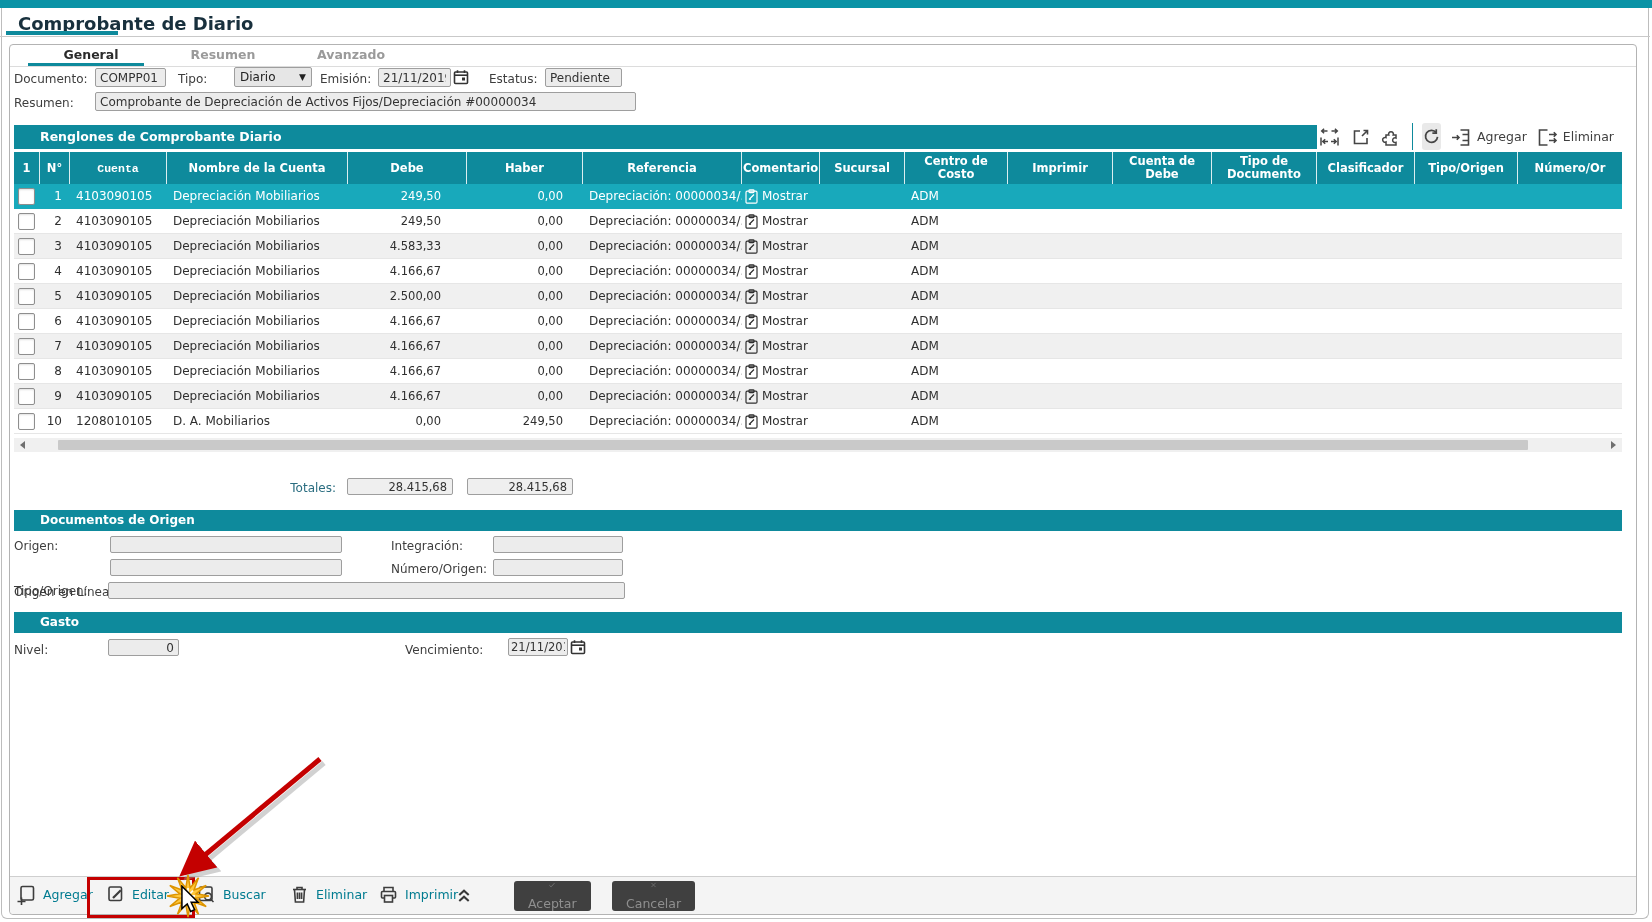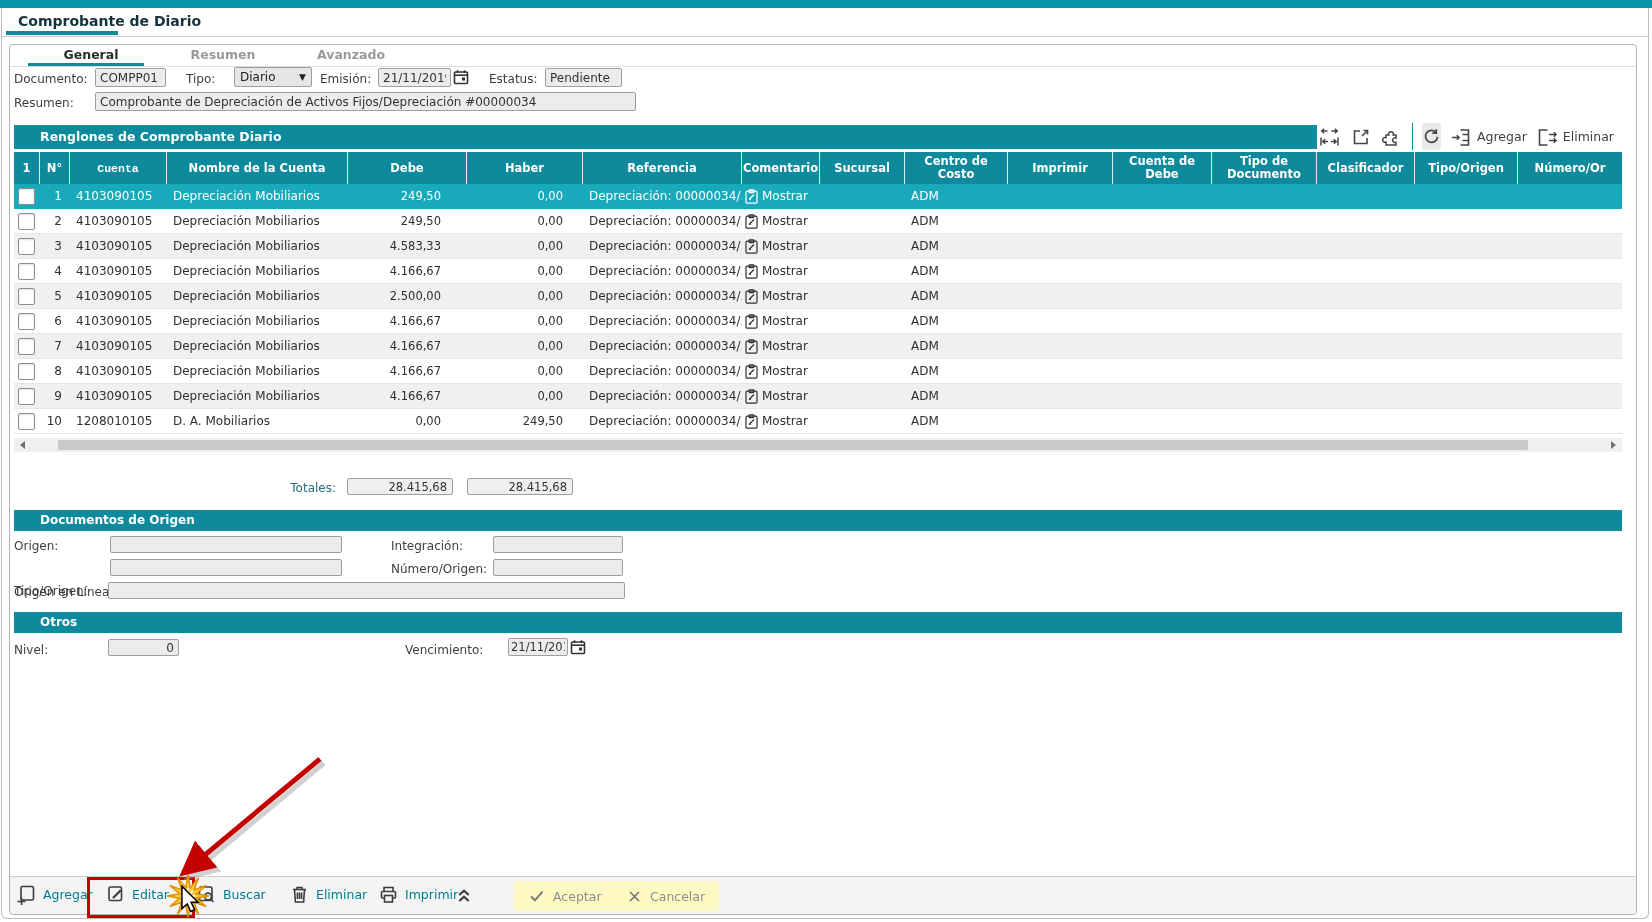--- a/index.html
+++ b/index.html
@@ -10,21 +10,21 @@
   }
   html,body{margin:0;padding:0;overflow:hidden;}
   body{
     position:relative;width:1652px;height:922px;background:#fff;
     font-family:"DejaVu Sans","Liberation Sans",sans-serif;
   }
   .abs{position:absolute;}
   
   .top-strip{left:0;top:0;width:1652px;height:8px;background:#0a93a6;}
   .outer-frame{left:1px;top:8px;width:1648px;height:911px;border:1px solid #bdbdbd;border-top:none;border-radius:0 0 6px 6px;box-sizing:border-box;}
-  .win-title{left:18px;top:13px;font-size:14px;font-weight:bold;color:#18303d;}
+  .win-title{left:18px;top:13px;font-size:18px;font-weight:bold;color:#18303d;}
   .win-underline{left:6px;top:31px;width:112px;height:4px;background:var(--teal);}
   .win-hairline{left:0;top:36px;width:1650px;height:1px;background:#c9c9c9;}
   .panel{left:9px;top:44px;width:1628px;height:871px;border:1px solid #b3b3b3;border-radius:4px;box-sizing:border-box;background:#fff;}
   
   .tab{top:47px;width:110px;text-align:center;font-size:12.5px;font-weight:bold;}
   .tab.active{color:#2b2b2b;}
   .tab.inactive{color:#9a9a9a;}
   .tab-underline{left:28px;top:63px;width:116px;height:3px;background:var(--teal);}
   .tabs-hairline{left:10px;top:66px;width:1626px;height:1px;background:#dcdcdc;}
   
@@ -63,21 +63,21 @@
   
   .gtb{left:1318px;top:121px;width:296px;height:31px;display:flex;align-items:center;justify-content:flex-end;gap:9px;}
   .gtb .txt{font-size:12.5px;color:#3f3f3f;}
   .gtb .item{display:flex;align-items:center;gap:5px;}
   .gtb .vdiv{width:4px;height:27px;background:var(--teal);}
   .gtb .refresh{width:27px;height:27px;background:#e9e9e9;border-radius:3px;display:flex;align-items:center;justify-content:center;}
   
   .bt-sep{left:10px;top:876px;width:1626px;height:1px;background:#cfcfcf;}
   .bt-bg{left:10px;top:877px;width:1626px;height:37px;background:#f4f4f4;border-radius:0 0 4px 4px;}
   .bt-item{position:absolute;top:884px;display:flex;align-items:center;gap:6px;font-size:12.5px;color:var(--link);cursor:default;}
-  .gray-btn{position:absolute;top:881px;height:30px;background:#fef9c3;border-radius:3px;display:flex;align-items:center;gap:7px;padding:0 14px;font-size:12.5px;color:#8f8f8f;}
+  .gray-btn{position:absolute;top:881px;height:30px;background:#404040;border-radius:3px;display:flex;align-items:center;gap:7px;padding:0 14px;font-size:12.5px;color:#8f8f8f;flex-direction:column;}
   
   .red-rect{left:87px;top:877px;width:108px;height:41px;border:3px solid var(--red);box-sizing:border-box;z-index:40;}
   .anno{z-index:50;pointer-events:none;}
   svg{display:block;}
 </style>
 </head>
 <body>
 
 <div class="abs top-strip"></div>
 <div class="abs outer-frame"></div>
@@ -87,21 +87,21 @@
 <div class="abs panel"></div>
 
 <div class="abs tab active" style="left:36px;">General</div>
 <div class="abs tab inactive" style="left:168px;">Resumen</div>
 <div class="abs tab inactive" style="left:296px;">Avanzado</div>
 <div class="abs tab-underline"></div>
 <div class="abs tabs-hairline"></div>
 
 <div class="abs lbl" style="left:14px;top:72px;">Documento:</div>
 <input class="ibox" readonly="" style="left: 95px; top: 68px; width: 71px; height: 19px;" value="COMPP01">
-<div class="abs lbl" style="left:186px;top:72px;">Tipo:</div>
+<div class="abs lbl" style="left:178px;top:72px;">Tipo:</div>
 <div class="abs selbox" style="left:234px;top:67px;width:78px;height:20px;">
   <span>Diario</span>
   <span class="arr">▼</span>
 </div>
 <div class="abs lbl" style="left:320px;top:72px;">Emisión:</div>
 <input class="ibox" readonly="" style="left: 378px; top: 68px; width: 73px; height: 19px;" value="21/11/2019">
 <div class="abs cal-btn" style="left:453px;top:69px;">
   <svg width="16" height="16" viewBox="0 0 16 16" fill="none" stroke="#333" stroke-width="1.6">
       <rect x="1.5" y="3" width="13" height="11.5" rx="1"></rect>
       <path d="M1.5,6.2 H14.5"></path>
@@ -466,21 +466,21 @@
 <input class="ibox" readonly="" style="left: 110px; top: 536px; width: 232px; height: 17px;">
 <div class="abs lbl" style="left:391px;top:539px;">Integración:</div>
 <input class="ibox" readonly="" style="left: 493px; top: 536px; width: 130px; height: 17px;">
 <div class="abs lbl" style="left:14px;top:584px;">Tipo/Origen:</div>
 <input class="ibox" readonly="" style="left: 110px; top: 559px; width: 232px; height: 17px;">
 <div class="abs lbl" style="left:391px;top:562px;">Número/Origen:</div>
 <input class="ibox" readonly="" style="left: 493px; top: 559px; width: 130px; height: 17px;">
 <div class="abs lbl" style="left:14px;top:585px;">Origen en Línea:</div>
 <input class="ibox" readonly="" style="left: 108px; top: 582px; width: 517px; height: 17px;">
 
-<div class="abs teal-bar" style="left:14px;top:612px;width:1608px;height:21px;line-height:21px;font-size:12px;">Otros</div>
+<div class="abs teal-bar" style="left:14px;top:612px;width:1608px;height:21px;line-height:21px;font-size:12px;">Gasto</div>
 <div class="abs lbl" style="left:14px;top:643px;">Nivel:</div>
 <input class="ibox" readonly="" style="left: 108px; top: 639px; width: 71px; height: 17px; text-align: right;" value="0">
 <div class="abs lbl" style="left:405px;top:643px;">Vencimiento:</div>
 <input class="ibox" readonly="" style="left: 508px; top: 638px; width: 60px; height: 18px; font-size: 11.5px; padding: 0px 2px;" value="21/11/2019">
 <div class="abs cal-btn" style="left:570px;top:639px;">
   <svg width="16" height="16" viewBox="0 0 16 16" fill="none" stroke="#333" stroke-width="1.6">
       <rect x="1.5" y="3" width="13" height="11.5" rx="1"></rect>
       <path d="M1.5,6.2 H14.5"></path>
       <path d="M4.5,1.2 V4 M11.5,1.2 V4"></path>
       <rect x="9" y="8.5" width="3" height="3" fill="#333" stroke="none"></rect>

